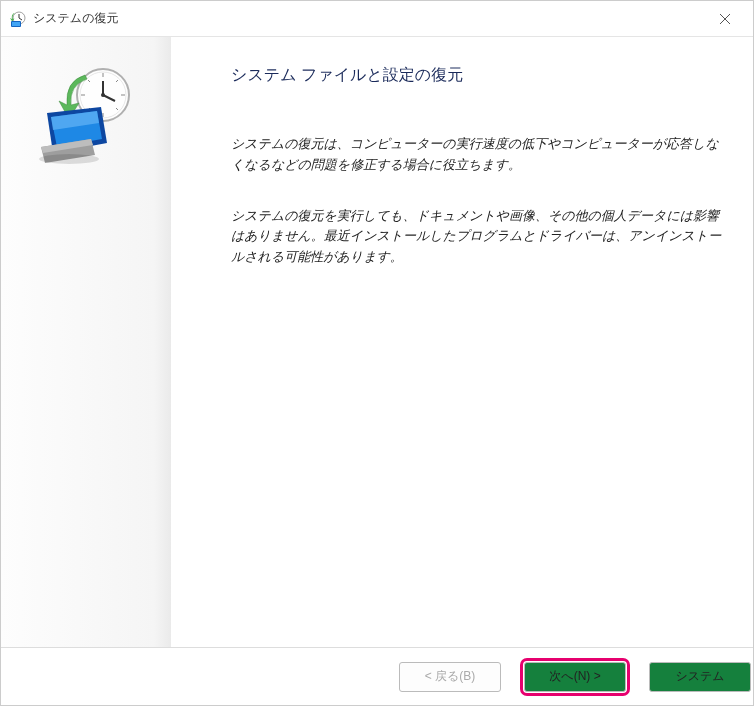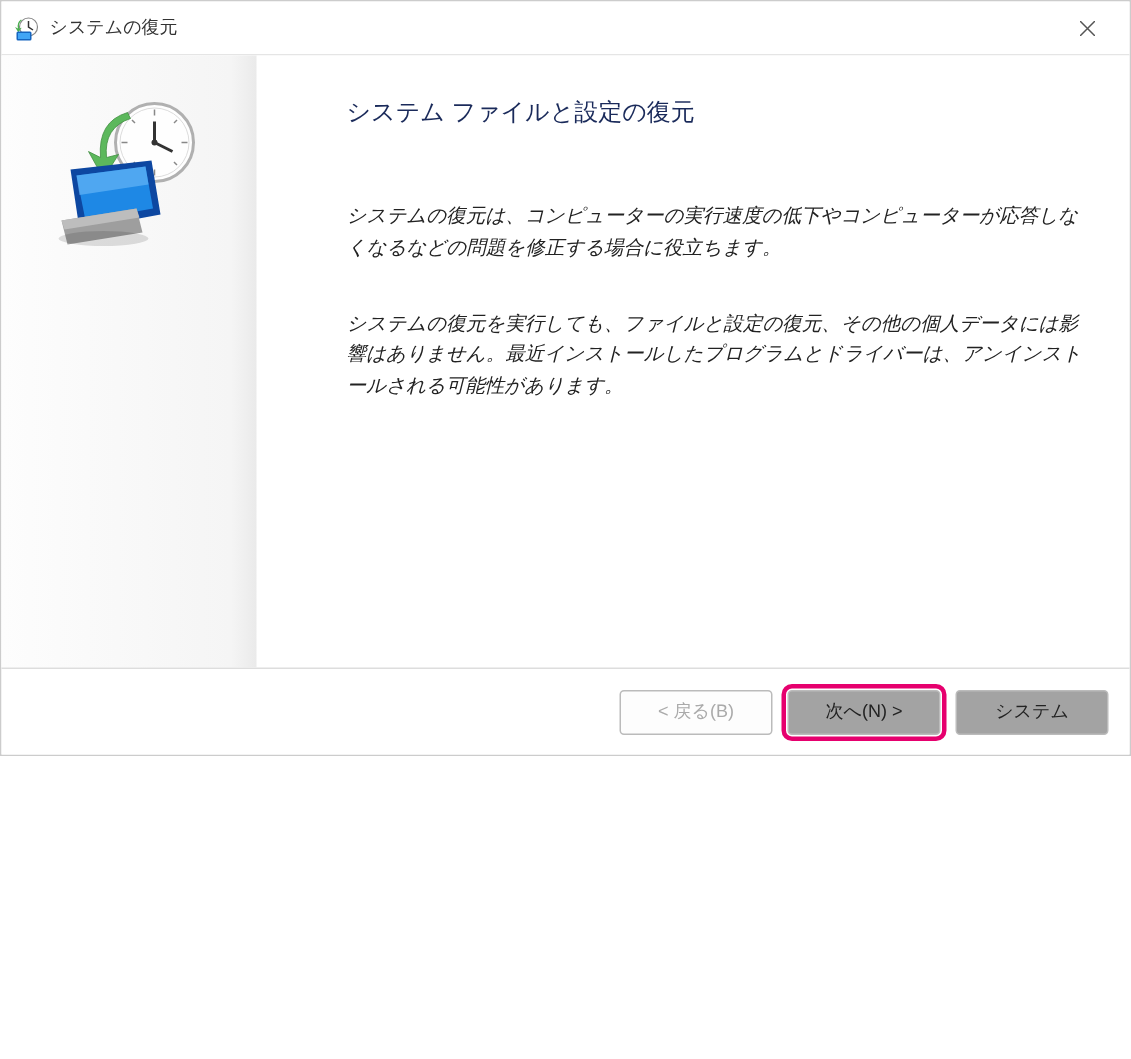--- a/index.html
+++ b/index.html
@@ -9,21 +9,21 @@
     }
     body {
       font-family: "Yu Gothic UI", "Meiryo", sans-serif;
       background: #fff;
       width: 754px;
       height: 706px;
       overflow: hidden;
     }
     .window {
       width: 754px;
-      height: 504px;
+      height: 706px;
       border: 1px solid #ccc;
       display: flex;
       flex-direction: column;
       background: #fff;
     }
     .titlebar {
       height: 36px;
       display: flex;
       align-items: center;
       padding: 0 8px;
@@ -86,29 +86,29 @@
       line-height: 1.6;
       margin-bottom: 30px;
       font-style: italic;
     }
     .footer {
       height: 58px;
       border-top: 1px solid #ddd;
       display: flex;
       align-items: center;
       justify-content: flex-end;
-      padding: 0 14px;
-      gap: 10px;
+      padding: 0 2px;
+      gap: 23px;
       background: #fff;
     }
     .btn {
       min-width: 102px;
       height: 30px;
       border: 1px solid #bbb;
-      background: #a3a3a3;
+      background: #15803d;
       font-size: 12px;
       color: #222;
       cursor: pointer;
       border-radius: 3px;
       padding: 0 12px;
     }
     .btn.disabled {
       color: #aaa;
       cursor: default;
       background: #fdfdfd;
@@ -174,21 +174,21 @@
             <path d="M 10 82 L 60 74 L 62 80 L 12 88 Z" fill="#bdbdbd"></path>
             <ellipse cx="38" cy="94" rx="30" ry="5" fill="#000" opacity="0.12"></ellipse>
           </g>
         </svg>
       </div>
     </div>
 
     <div class="right-panel">
       <h1 class="heading">システム ファイルと設定の復元</h1>
       <p class="para">システムの復元は、コンピューターの実行速度の低下やコンピューターが応答しなくなるなどの問題を修正する場合に役立ちます。</p>
-      <p class="para">システムの復元を実行しても、ファイルと設定の復元、その他の個人データには影響はありません。最近インストールしたプログラムとドライバーは、アンインストールされる可能性があります。</p>
+      <p class="para">システムの復元を実行しても、ドキュメントや画像、その他の個人データには影響はありません。最近インストールしたプログラムとドライバーは、アンインストールされる可能性があります。</p>
     </div>
   </div>
 
   <div class="footer">
     <button class="btn disabled">&lt; 戻る(B)</button>
     <button class="btn highlighted">次へ(N) &gt;</button>
     <button class="btn">システム</button>
   </div>
 </div>
 

